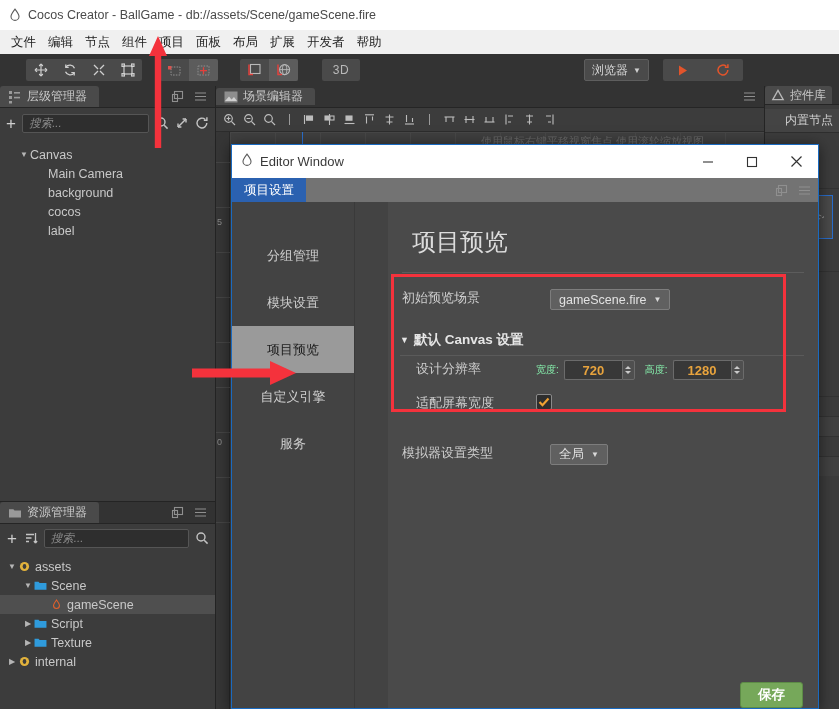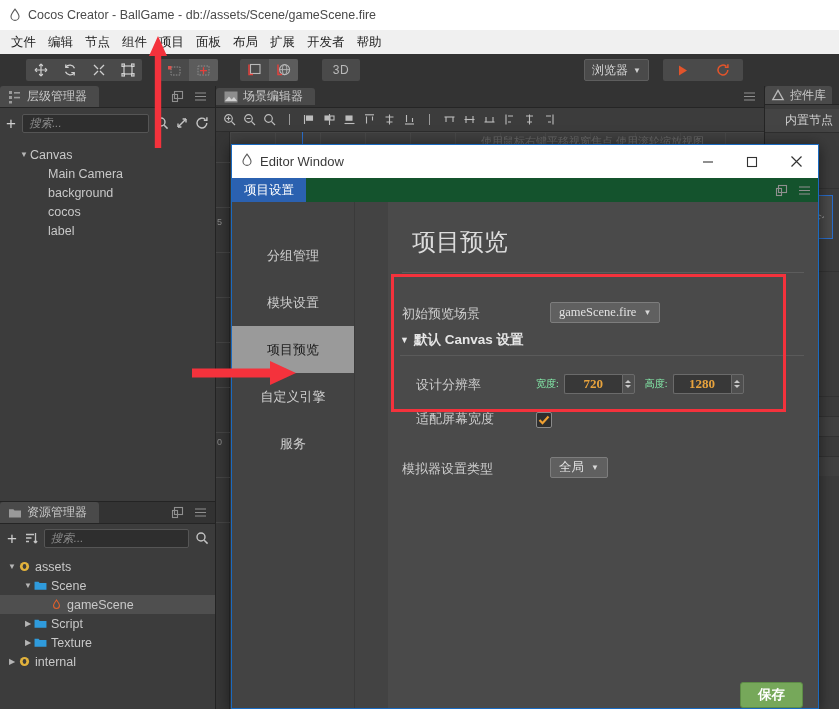--- a/index.html
+++ b/index.html
@@ -224,21 +224,21 @@
   #dlg-titlebar {
     height: 33px; background: #ffffff; display:flex; align-items:center;
     padding-left: 8px; flex: 0 0 auto;
   }
   #dlg-title-text { font-size: 13px; color: #3a3a3a; margin-left: 6px; }
   #dlg-winbtns { margin-left:auto; display:flex; height:33px; }
   .winbtn {
     width: 44px; height: 33px; display:flex; align-items:center; justify-content:center;
   }
   #dlg-tabrow {
-    height: 24px; background: #14532d; display: flex; align-items: stretch;
+    height: 24px; background: #737373; display: flex; align-items: stretch;
     flex: 0 0 auto;
   }
   #dlg-tab-active {
     background: #2b61b0; color:#ffffff; font-size: 12.5px;
     display:flex; align-items:center; padding: 0 12px;
   }
   #dlg-tabrow .panel-tools { padding-right: 7px; }
   #dlg-body { flex:1 1 auto; display: flex; min-height: 0; gap: 33px; }
   #dlg-side {
     width: 123px; background: #434343; flex: 0 0 auto;
@@ -252,21 +252,21 @@
   #dlg-content {
     flex: 1 1 auto; background: #4a4a4a; position: relative; min-width:0;
     padding: 0 0 0 0;
   }
   #dlg-h1 {
     font-family: "Liberation Serif", serif;
     font-size: 24px; color: #dcdcdc; padding: 24px 0 14px 24px;
   }
   #dlg-h1-rule { height:1px; background:#5c5c5c; margin: 0 14px 0 14px; }
   .frow {
-    display: flex; align-items: flex-end; min-height: 34px; padding-left: 14px; font-family: Liberation Serif, serif;
+    display: flex; align-items: flex-start; min-height: 34px; padding-left: 14px;
   }
   .flabel { width: 148px; color: #cdcdcd; font-size: 13px; flex:0 0 auto;}
   .flabel.ind { padding-left: 14px; width: 134px; }
   .sel-btn {
     height: 21px; background: #606060;
     border: 1px solid #7d7d7d; border-radius: 2px;
     display:inline-flex; align-items:center; gap:7px; padding: 0 8px;
     color:#e2e2e2; font-size: 12.5px;
   }
   .sel-btn .caret { font-size:8px; color:#d8d8d8; }

